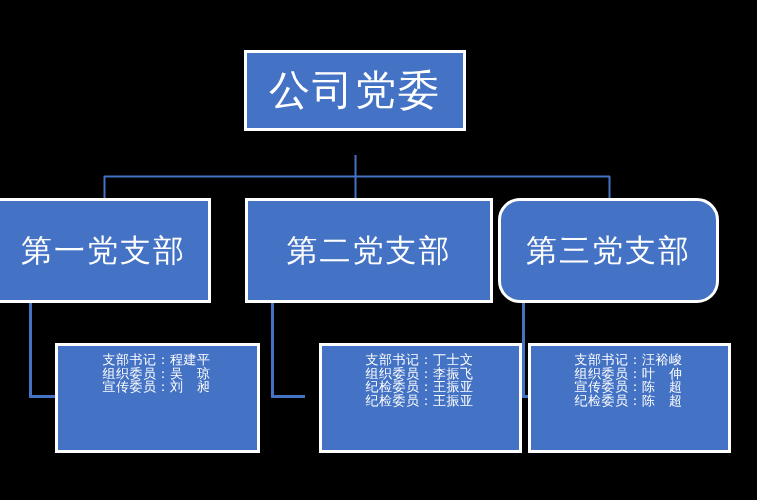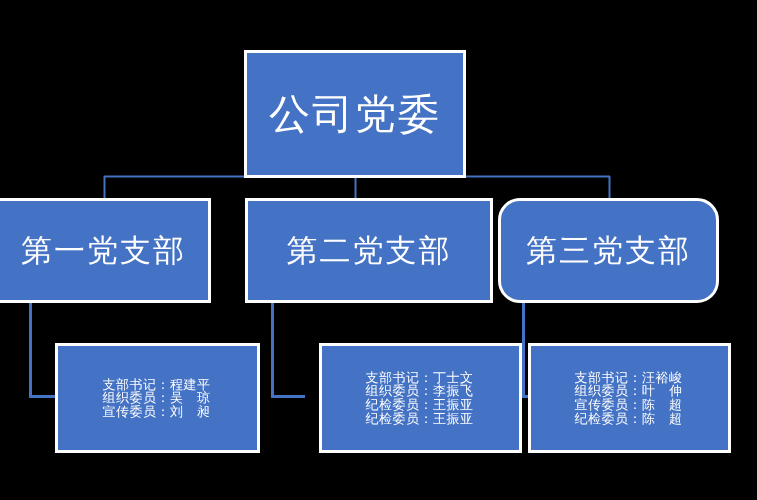--- a/index.html
+++ b/index.html
@@ -41,21 +41,21 @@
     align-items: center;
     justify-content: center;
     color: #FFFFFF;
   }
 
   
   .node-root {
     left: 244px;
     top: 50px;
     width: 222px;
-    height: 128px;
+    height: 81px;
   }
   .node-root .node-label {
     font-size: 41px;
     letter-spacing: 2px;
     line-height: 1;
     white-space: nowrap;
   }
 
   
   .node-branch {
@@ -83,21 +83,21 @@
   .detail-2 { left: 319px; width: 203px; }
   .detail-3 { left: 528px; width: 203px; }
 
   .roster {
     margin: 0;
     padding: 0;
     list-style: none;
     height: 100%;
     display: flex;
     flex-direction: column;
-    justify-content: center;
+    justify-content: flex-start;
   }
   .roster-row {
     font-size: 13px;
     line-height: 1.05;
     color: #FFFFFF;
     text-align: center;
     white-space: pre;
     letter-spacing: 0.5px;
   }
 </style>

